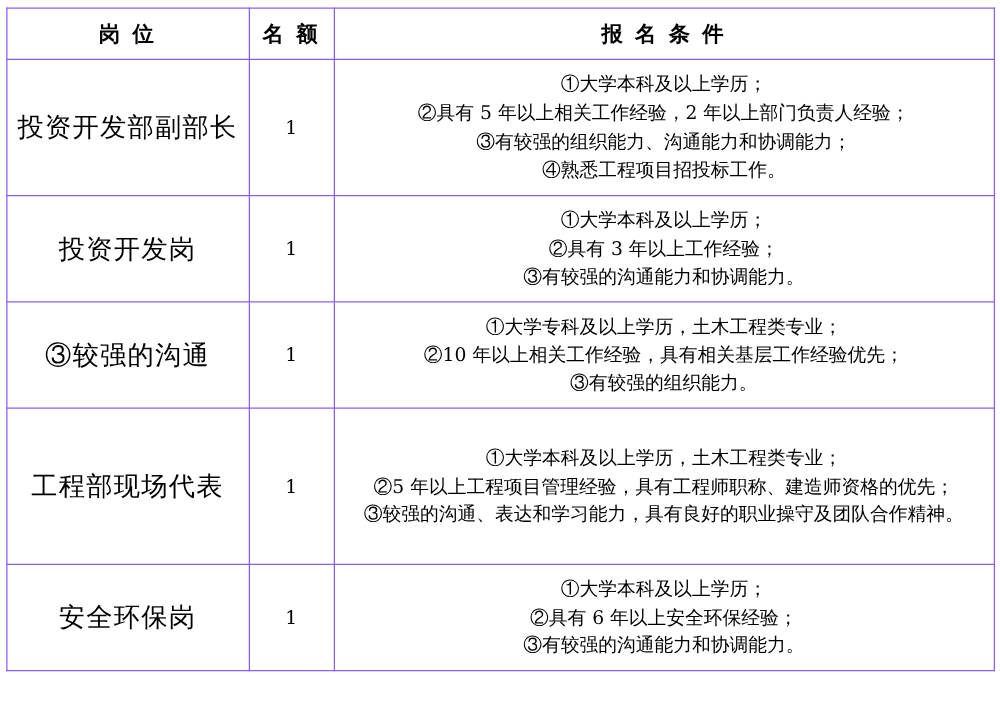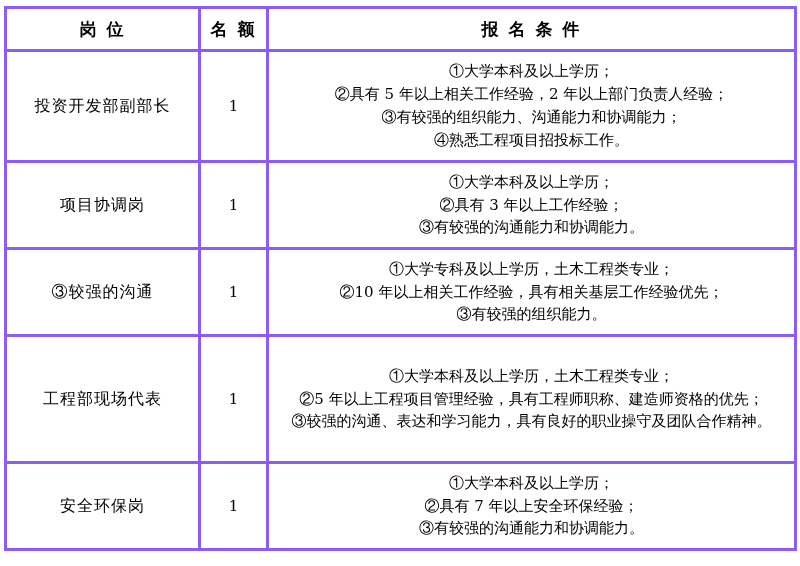--- a/index.html
+++ b/index.html
@@ -21,38 +21,38 @@
     padding: 6px 4px 4px 4px;
   }
   table.recruit {
     border-collapse: collapse;
     width: 790px;
     margin: 0 auto;
     table-layout: fixed;
   }
   table.recruit th,
   table.recruit td {
-    border: 3px solid #8b5cf6;
+    border: 1px solid #8b5cf6;
     vertical-align: middle;
     padding: 0;
   }
   col.c-post { width: 194px; }
   col.c-quota { width: 68px; }
   col.c-cond { width: 528px; }
 
   thead th {
     height: 40px;
     text-align: center;
     font-weight: bold;
     font-size: 17px;
     letter-spacing: 2px;
   }
   td.post {
     text-align: center;
-    font-size: 16px;
+    font-size: 21px;
     letter-spacing: 1px;
     padding: 4px 2px;
   }
   td.quota {
     text-align: center;
     font-size: 15px;
   }
   td.cond {
     font-size: 15px;
     line-height: 1.52;
@@ -95,21 +95,21 @@
         <td class="quota">1</td>
         <td class="cond">
           <div class="line">①大学本科及以上学历；</div>
           <div class="line">②具有 5 年以上相关工作经验，2 年以上部门负责人经验；</div>
           <div class="line">③有较强的组织能力、沟通能力和协调能力；</div>
           <div class="line">④熟悉工程项目招投标工作。</div>
         </td>
       </tr>
 
       <tr class="row-2">
-        <td class="post">项目协调岗</td>
+        <td class="post">投资开发岗</td>
         <td class="quota">1</td>
         <td class="cond">
           <div class="line">①大学本科及以上学历；</div>
           <div class="line">②具有 3 年以上工作经验；</div>
           <div class="line">③有较强的沟通能力和协调能力。</div>
         </td>
       </tr>
 
       <tr class="row-3">
         <td class="post">③较强的沟通</td>
@@ -129,20 +129,20 @@
           <div class="line wrap">②5 年以上工程项目管理经验，具有工程师职称、建造师资格的优先；</div>
           <div class="line wrap">③较强的沟通、表达和学习能力，具有良好的职业操守及团队合作精神。</div>
         </td>
       </tr>
 
       <tr class="row-5">
         <td class="post">安全环保岗</td>
         <td class="quota">1</td>
         <td class="cond">
           <div class="line">①大学本科及以上学历；</div>
-          <div class="line">②具有 7 年以上安全环保经验；</div>
+          <div class="line">②具有 6 年以上安全环保经验；</div>
           <div class="line">③有较强的沟通能力和协调能力。</div>
         </td>
       </tr>
 
     </tbody>
   </table>
 </div>
 
 </body></html>

